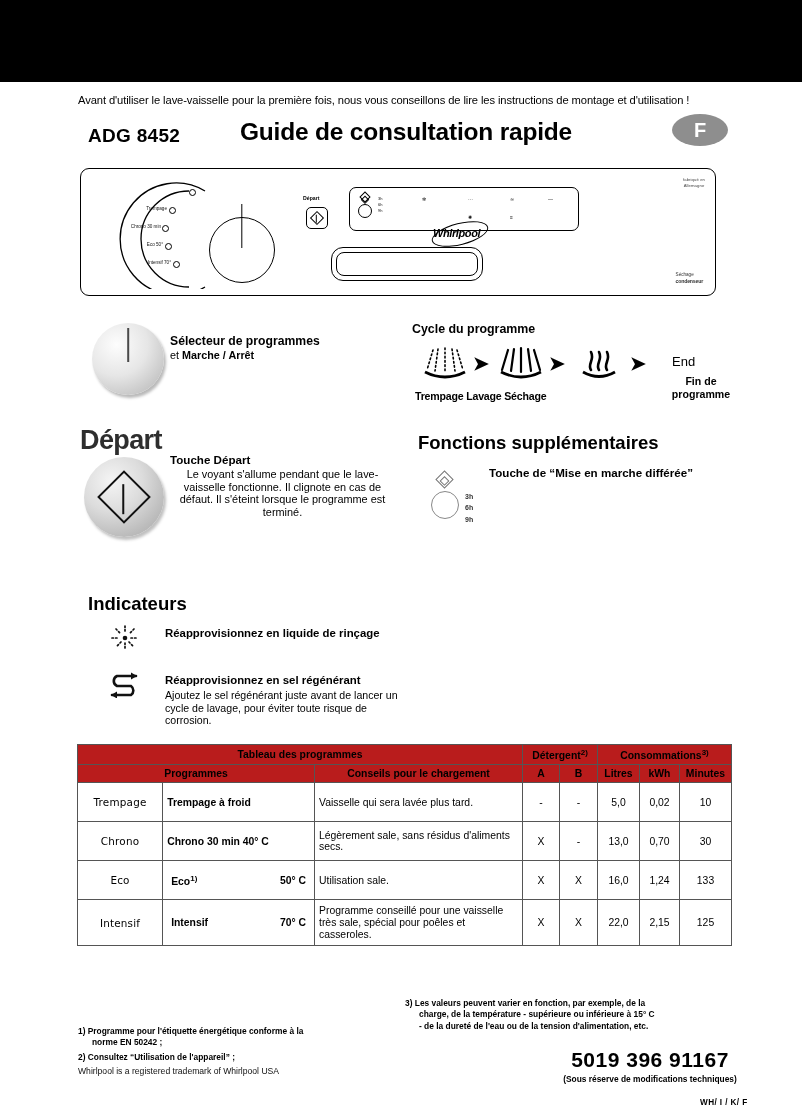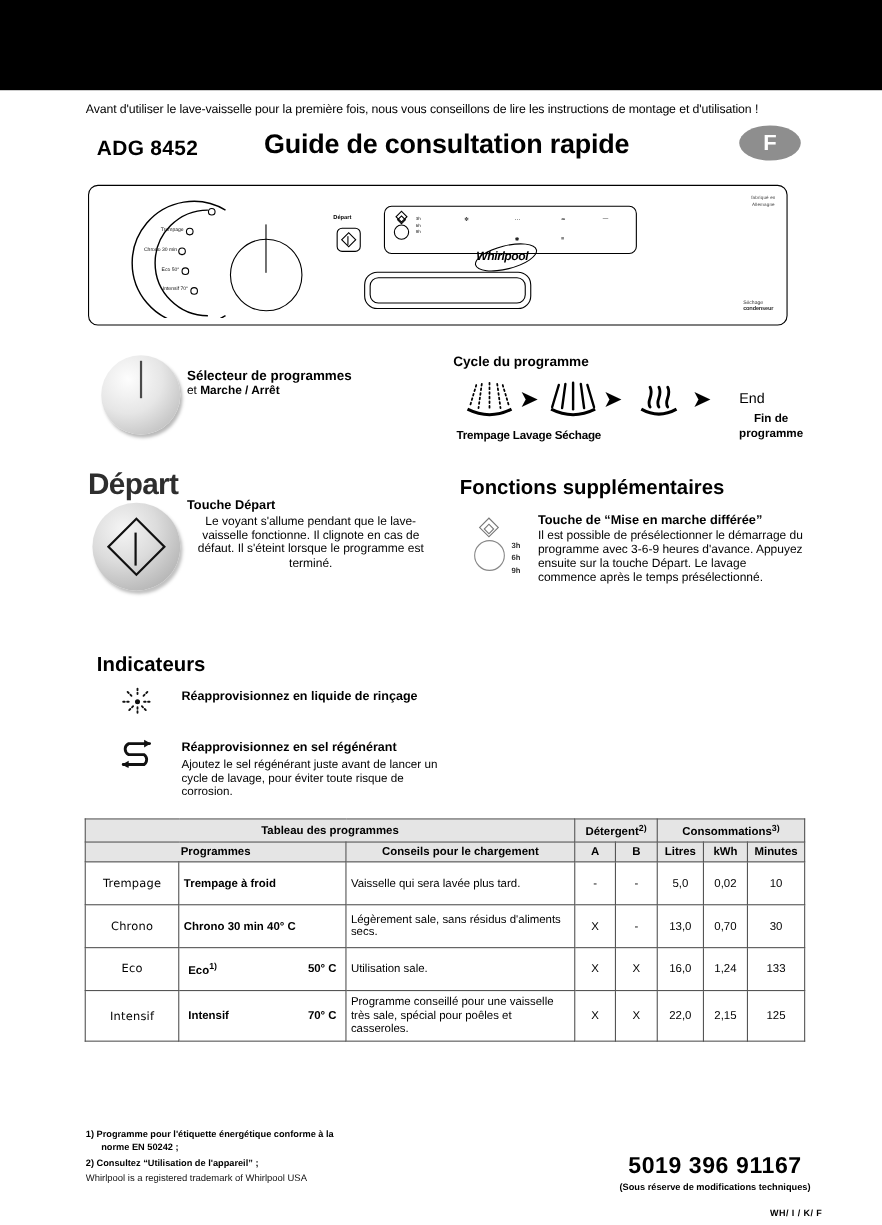--- a/index.html
+++ b/index.html
@@ -172,21 +172,21 @@
   .ind-t1 { position:absolute; left:165px; top:545px; width:215px; font-size:11.4px; font-weight:bold; line-height:1.18; }
   .ind-ic2 { position:absolute; left:105px; top:590px; width:40px; height:26px; }
   .ind-t2 { position:absolute; left:165px; top:592px; font-size:11.4px; font-weight:bold; }
   .ind-b2 { position:absolute; left:165px; top:607px; width:235px; font-size:10.6px; line-height:1.18; }
 
   
   .tbl { position:absolute; left:77px; top:662px; width:655px; border-collapse:collapse; }
   .tbl td, .tbl th {
     border:1.2px solid #555; padding:3px 4px; font-size:10.4px; vertical-align:middle;
   }
-  .hd { background:#e5e5e5; font-weight:bold; text-align:center; }
+  .hd { background:#b91c1c; font-weight:bold; text-align:center; }
   .hd1 { font-size:13.2px; }
   .hd-sm { font-size:10.6px; }
   .sup { font-size:8px; vertical-align:super; font-weight:bold; }
   .pname { text-align:center; font-size:14.5px; font-family:"DejaVu Sans", sans-serif; letter-spacing:0.2px; }
   .pdesc { font-weight:bold; font-size:11px; padding-left:8px; }
   .padvice { font-size:10.3px; line-height:1.14; padding-left:5px; }
   .ctr { text-align:center; font-size:10.8px; }
 
   
   .fn { position:absolute; font-size:8.4px; font-weight:bold; line-height:1.35; }
@@ -332,21 +332,20 @@
   <div class="fs-icon">
     <div class="dia2"></div>
     <div class="circ2"></div>
     <div class="fs-hours">
       <div>3h</div>
       <div>6h</div>
       <div>9h</div>
     </div>
   </div>
   <div class="fs-h-title">Touche de “Mise en marche différée”</div>
-  <div class="fs-h-body">Il est possible de présélectionner le démarrage du programme avec 3-6-9 heures d'avance. Appuyez ensuite sur la touche Départ. Le lavage commence après le temps présélectionné.</div>
 
   <div class="ind-title">Indicateurs</div>
   <div class="ind-ic1">
     <svg width="34" height="28" viewBox="0 0 34 28">
       <g stroke="#111" stroke-width="1.7" stroke-linecap="round" stroke-dasharray="1.4 2.2">
         <line x1="17" y1="2" x2="17" y2="9"></line>
           <line x1="17" y1="19" x2="17" y2="26"></line>
         <line x1="4" y1="14" x2="11" y2="14"></line>
           <line x1="23" y1="14" x2="30" y2="14"></line>
         <line x1="8" y1="5" x2="13" y2="10"></line>
@@ -441,19 +440,24 @@
         <td class="ctr">125</td>
       </tr>
     </tbody>
   </table>
 
   <div class="fn fn-l">
     <div>1) Programme pour l'étiquette énergétique conforme à la</div>
     <div class="fn-ind">norme EN 50242 ;</div>
     <div style="margin-top:3px;">2) Consultez “Utilisation de l'appareil” ;</div>
   </div>
+  <div class="fn fn-r">
+    <div>3) Les valeurs peuvent varier en fonction, par exemple, de la</div>
+    <div class="fn-ind">charge, de la température  - supérieure ou inférieure à 15° C</div>
+    <div class="fn-ind">- de la dureté de l'eau ou de la tension d'alimentation, etc.</div>
+  </div>
 
   <div class="tm">Whirlpool is a registered trademark of Whirlpool USA</div>
   <div class="code">5019 396 91167</div>
   <div class="code-sub">(Sous réserve de modifications techniques)</div>
   <div class="whikf">WH/ I / K/ F</div>
 
 </div>
 
 </body></html>

